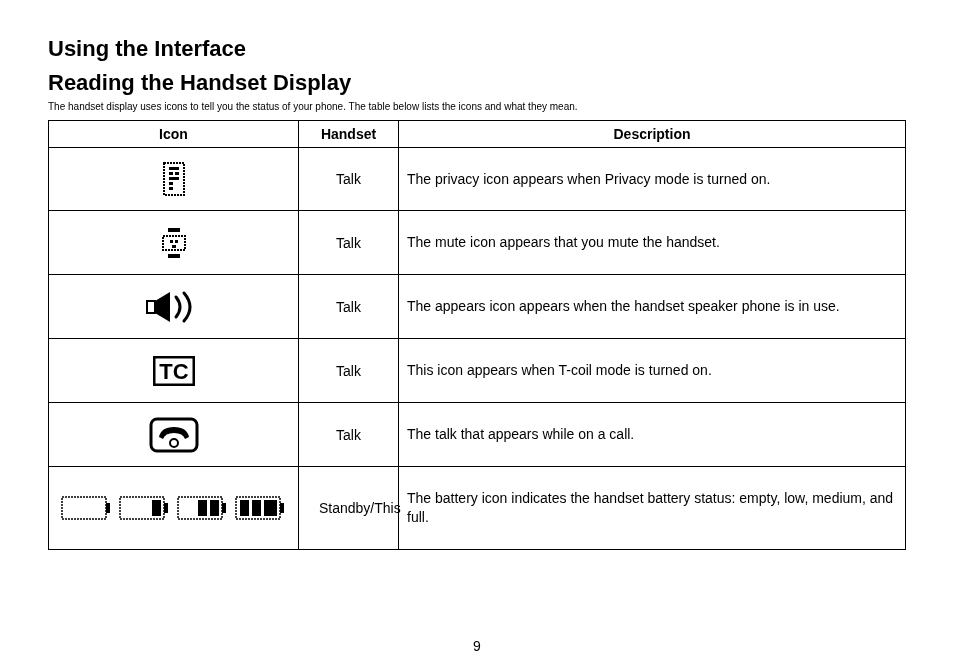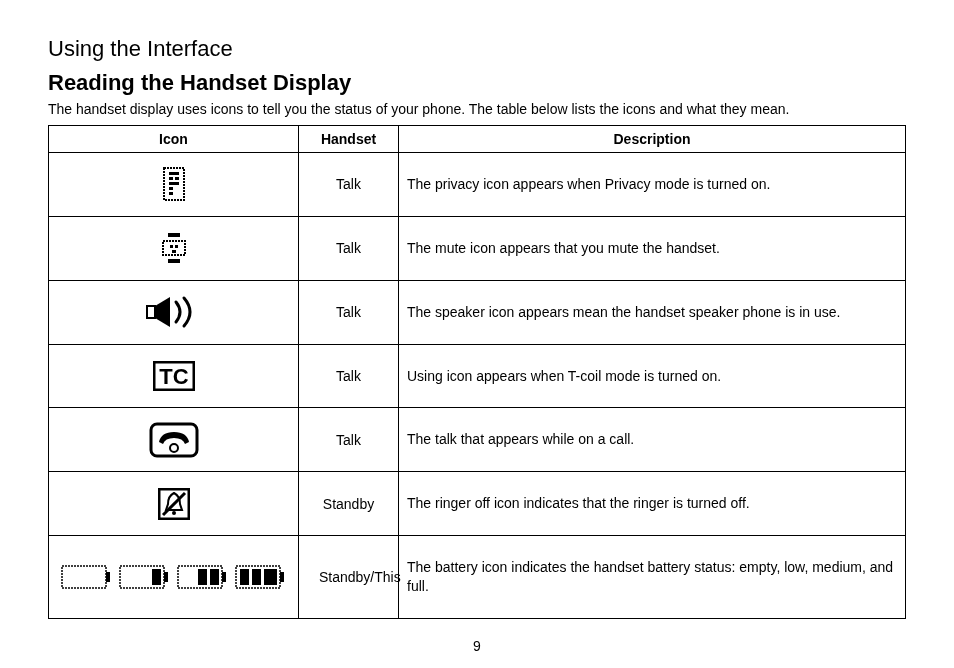--- a/index.html
+++ b/index.html
@@ -7,30 +7,30 @@
       font-family: Arial, Helvetica, sans-serif;
       background: #fff;
       width: 954px;
       height: 668px;
       padding: 36px 48px 0 48px;
       color: #000;
       position: relative;
     }
     h1 {
       font-size: 22px;
-      font-weight: normal;
+      font-weight: bold;
       margin-bottom: 8px;
     }
     h2 {
       font-size: 22px;
       font-weight: bold;
       margin-bottom: 4px;
     }
     .intro {
-      font-size: 14px;
+      font-size: 10px;
       line-height: 1.35;
       margin-bottom: 6px;
     }
     table {
       border-collapse: collapse;
       width: 100%;
       table-layout: fixed;
     }
     col.col-icon { width: 250px; }
     col.col-status { width: 100px; }
@@ -124,58 +124,46 @@
     <tr>
       <td class="icon-cell">
         <svg width="56" height="34" viewBox="0 0 56 34">
           <rect x="1" y="11" width="8" height="12" fill="none" stroke="#000" stroke-width="2"></rect>
           <path d="M9 11 L24 2 L24 32 L9 23 Z" fill="#000"></path>
           <path d="M30 7 Q38 17 30 27" fill="none" stroke="#000" stroke-width="3" stroke-linecap="round"></path>
           <path d="M38 3 Q50 17 38 31" fill="none" stroke="#000" stroke-width="3" stroke-linecap="round"></path>
         </svg>
       </td>
       <td class="status">Talk</td>
-      <td class="desc">The speaker icon appears mean the handset speaker phone is in use.</td>
+      <td class="desc">The appears icon appears when the handset speaker phone is in use.</td>
     </tr>
 
     <tr>
       <td class="icon-cell">
         <svg width="42" height="30" viewBox="0 0 42 30">
           <rect x="1" y="1" width="40" height="28" fill="none" stroke="#000" stroke-width="3"></rect>
           <text x="21" y="23" text-anchor="middle" font-family="Arial" font-weight="bold" font-size="22" fill="#000">TC</text>
         </svg>
       </td>
       <td class="status">Talk</td>
-      <td class="desc">Using icon appears when T-coil mode is turned on.</td>
+      <td class="desc">This icon appears when T-coil mode is turned on.</td>
     </tr>
 
     <tr>
       <td class="icon-cell">
         <svg width="50" height="36" viewBox="0 0 50 36">
           <rect x="2" y="2" width="46" height="32" rx="6" fill="none" stroke="#000" stroke-width="3"></rect>
           <path d="M10 20 Q12 10 25 10 Q38 10 40 20 L36 22 Q34 16 25 16 Q16 16 14 22 Z" fill="#000"></path>
           <circle cx="25" cy="26" r="4" fill="none" stroke="#000" stroke-width="2"></circle>
         </svg>
       </td>
       <td class="status">Talk</td>
       <td class="desc">The talk that appears while on a call.</td>
     </tr>
 
-    <tr>
-      <td class="icon-cell">
-        <svg width="32" height="32" viewBox="0 0 32 32">
-          <rect x="1" y="1" width="30" height="30" fill="none" stroke="#000" stroke-width="3"></rect>
-          <path d="M16 5 Q10 8 10 16 L8 22 L24 22 L22 16 Q22 8 16 5 Z" fill="none" stroke="#000" stroke-width="2"></path>
-          <circle cx="16" cy="25" r="2" fill="#000"></circle>
-          <line x1="5" y1="27" x2="27" y2="5" stroke="#000" stroke-width="3"></line>
-        </svg>
-      </td>
-      <td class="status">Standby</td>
-      <td class="desc">The ringer off icon indicates that the ringer is turned off.</td>
-    </tr>
 
     <tr>
       <td class="icon-cell">
         <svg width="228" height="30" viewBox="0 0 228 30">
 
           <rect x="2" y="4" width="44" height="22" fill="none" stroke="#000" stroke-width="1.5" stroke-dasharray="2 1"></rect>
           <rect x="46" y="10" width="4" height="10" fill="#000"></rect>
 
           <rect x="60" y="4" width="44" height="22" fill="none" stroke="#000" stroke-width="1.5" stroke-dasharray="2 1"></rect>
           <rect x="104" y="10" width="4" height="10" fill="#000"></rect>

